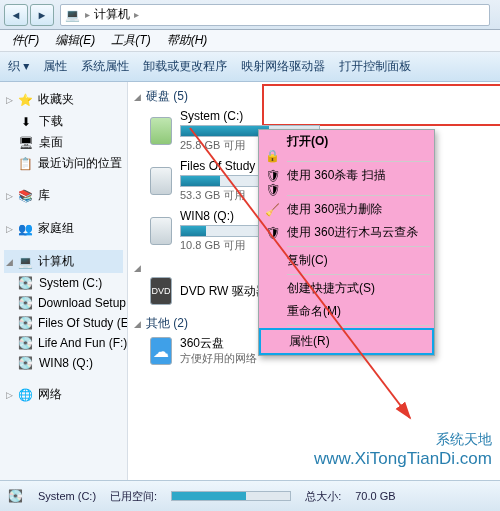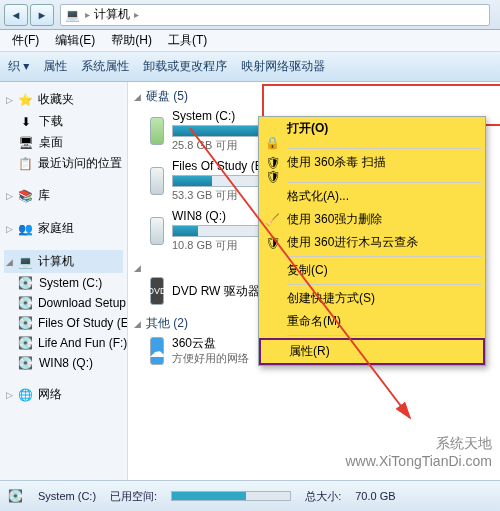--- a/index.html
+++ b/index.html
@@ -2,50 +2,50 @@
 <html><head>
 <meta charset="utf-8">
 <style>
 * { box-sizing: border-box; margin: 0; padding: 0; font-family: "Microsoft YaHei", "Segoe UI", sans-serif; }
 body { width: 500px; height: 511px; overflow: hidden; background: #fff; font-size: 12px; position: relative; }
 .titlebar { height: 30px; background: linear-gradient(#e8f0f8,#d8e6f2); border-bottom: 1px solid #a0b0c0; display: flex; align-items: center; padding: 0 4px; }
 .titlebar .nav { display: flex; gap: 2px; }
 .navbtn { width: 24px; height: 22px; border: 1px solid #8aa; border-radius: 3px; background: linear-gradient(#f4faff,#d2e8f6); display: flex; align-items: center; justify-content: center; font-size: 11px; color: #246; }
 .addr { flex: 1; margin: 0 6px; height: 22px; background: #fff; border: 1px solid #abc; border-radius: 2px; display: flex; align-items: center; padding: 0 4px; gap: 4px; }
 .menubar { height: 22px; display: flex; align-items: center; padding: 0 6px; gap: 4px; background: #f4f8fc; border-bottom: 1px solid #d0d8e0; }
-.menubar span { padding: 2px 6px; }
+.menubar span { padding: 2px 6px; font-style: italic; }
 .toolbar { height: 30px; background: linear-gradient(#e9f3fb,#cde3f4); border-bottom: 1px solid #a9c2d8; display: flex; align-items: center; padding: 0 8px; gap: 14px; color: #1b3f66; }
 .toolbar span { white-space: nowrap; }
 .body { display: flex; height: 398px; }
 .sidebar { width: 128px; background: #f2f6fa; border-right: 1px solid #d7dee6; padding: 6px 4px; overflow: hidden; }
 .sb-group { margin-bottom: 10px; }
 .sb-head { display: flex; align-items: center; gap: 4px; padding: 3px 2px; }
 .sb-item { display: flex; align-items: center; gap: 5px; padding: 2px 2px 2px 14px; white-space: nowrap; }
 .tri { font-size: 9px; color: #888; width: 8px; }
 .ic { width: 16px; height: 16px; display: inline-flex; align-items: center; justify-content: center; font-size: 12px; }
 .main { flex: 1; padding: 4px 6px; overflow: hidden; position: relative; }
 .sect-head { display: flex; align-items: center; gap: 4px; color: #1b3f66; padding: 2px 0; }
 .drives { margin: 2px 0 8px 16px; }
 .drive { display: flex; align-items: center; gap: 8px; margin-bottom: 6px; }
-.dicon { width: 14px; height: 28px; background: linear-gradient(#f0f4f6,#c8d2d8); border: 1px solid #9fb0bc; border-radius: 3px; flex-shrink: 0; }
+.dicon { width: 22px; height: 28px; background: linear-gradient(#f0f4f6,#c8d2d8); border: 1px solid #9fb0bc; border-radius: 3px; flex-shrink: 0; }
 .dinfo { flex: 1; min-width: 0; }
 .dname { font-size: 12px; line-height: 14px; white-space: nowrap; }
 .bar { height: 12px; width: 140px; background: #e4ecf2; border: 1px solid #a7bac8; margin-top: 2px; position: relative; }
 .bar > div { height: 100%; background: linear-gradient(#2fa8c8,#1b7fa0); }
 .dsize { font-size: 11px; color: #666; margin-top: 1px; }
 .red-box { border: 2px solid #e33b2e; }
 .red-box-1 { position: absolute; top: 2px; left: 134px; width: 290px; height: 42px; pointer-events: none; }
-.red-box-2 { border: 2px solid #701a75; padding: 2px 4px; }
-.ctx { position: absolute; top: 116px; left: 258px; width: 228px; background: #fde047; border: 1px solid #9aa; box-shadow: 2px 3px 6px rgba(0,0,0,.3); z-index: 50; }
+.red-box-2 { border: 2px solid #0ea5e9; padding: 2px 4px; }
+.ctx { position: absolute; top: 129px; left: 258px; width: 177px; background: #f9a8d4; border: 1px solid #9aa; box-shadow: 2px 3px 6px rgba(0,0,0,.3); z-index: 50; }
 .ctx-item { display: flex; align-items: center; gap: 6px; padding: 3px 8px 3px 28px; position: relative; white-space: nowrap; }
 .ctx-item .cic { position: absolute; left: 6px; width: 16px; height: 16px; font-size: 12px; display: flex; align-items: center; justify-content: center; }
 .ctx-sep { height: 1px; background: #ccc; margin: 2px 4px 2px 28px; }
 .ctx-arrow { margin-left: auto; font-size: 10px; color: #555; }
 .statusbar { height: 31px; background: linear-gradient(#eef6fc,#d7e6f2); border-top: 1px solid #b5c9d9; display: flex; align-items: center; padding: 0 8px; gap: 14px; font-size: 11px; color: #224; }
-.watermark { position: absolute; right: 8px; bottom: 42px; font-size: 14px; color: #737373; opacity: .85; z-index: 60; font-family: "Microsoft YaHei"; }
+.watermark { position: absolute; right: 8px; bottom: 42px; font-size: 14px; color: #0369a1; opacity: .85; z-index: 60; font-family: "Microsoft YaHei"; }
 .arrow-svg { position: absolute; top: 118px; left: 180px; z-index: 55; pointer-events: none; }
 </style>
 </head>
 <body>
 
 <div class="titlebar">
   <div class="nav">
     <div class="navbtn">◄</div>
     <div class="navbtn">►</div>
   </div>
@@ -53,30 +53,31 @@
     <span class="ic">💻</span>
     <span style="font-size:10px;color:#888">▸</span>
     <span>计算机</span>
     <span style="font-size:10px;color:#888">▸</span>
   </div>
 </div>
 
 <div class="menubar">
   <span>件(F)</span>
   <span>编辑(E)</span>
+  <span>工具(T)</span>
   <span>帮助(H)</span>
-  <span>工具(T)</span>
 </div>
 
 <div class="toolbar">
   <span>织 ▾</span>
   <span>属性</span>
   <span>系统属性</span>
   <span>卸载或更改程序</span>
   <span>映射网络驱动器</span>
+  <span>打开控制面板</span>
 </div>
 
 <div class="body">
   <div class="sidebar">
     <div class="sb-group">
       <div class="sb-head">
           <span class="tri">▷</span>
           <span class="ic">⭐</span>
           <span>收藏夹</span>
         </div>
@@ -221,23 +222,20 @@
     </div>
   <div class="ctx-sep"></div>
   <div class="ctx-item">
       <span class="cic">🛡</span>
       <span>使用 360杀毒 扫描</span>
     </div>
   <div class="ctx-item">
       <span class="cic">🛡</span>
     </div>
   <div class="ctx-sep"></div>
-  <div class="ctx-item">
-      <span>格式化(A)...</span>
-    </div>
   <div class="ctx-item">
       <span class="cic">🧹</span>
       <span>使用 360强力删除</span>
     </div>
   <div class="ctx-item">
       <span class="cic">🛡</span>
       <span>使用 360进行木马云查杀</span>
     </div>
   <div class="ctx-sep"></div>
   <div class="ctx-item">
@@ -271,14 +269,14 @@
   <span>已用空间:</span>
   <div style="width:120px;height:10px;background:#e0e8ee;border:1px solid #a8bac8">
       <div style="width:63%;height:100%;background:#2fa8c8"></div>
     </div>
   <span>总大小:</span>
   <span>70.0 GB</span>
 </div>
 
 <div class="watermark">
   <div style="text-align:right"><span>系统天地</span></div>
-  <div style="font-size:14px"><span>www.XiTongTianDi.com</span></div>
+  <div style="font-size:17px"><span>www.XiTongTianDi.com</span></div>
 </div>
 
 </body></html>

